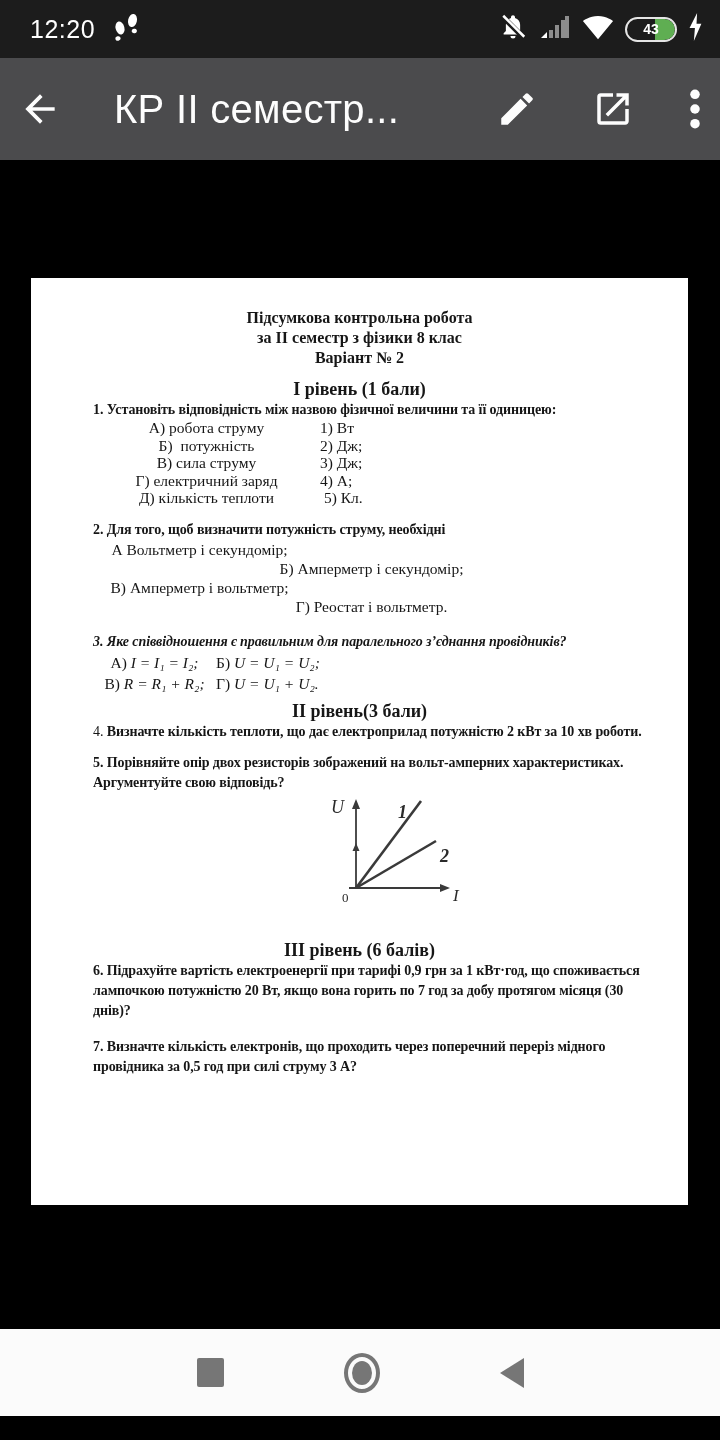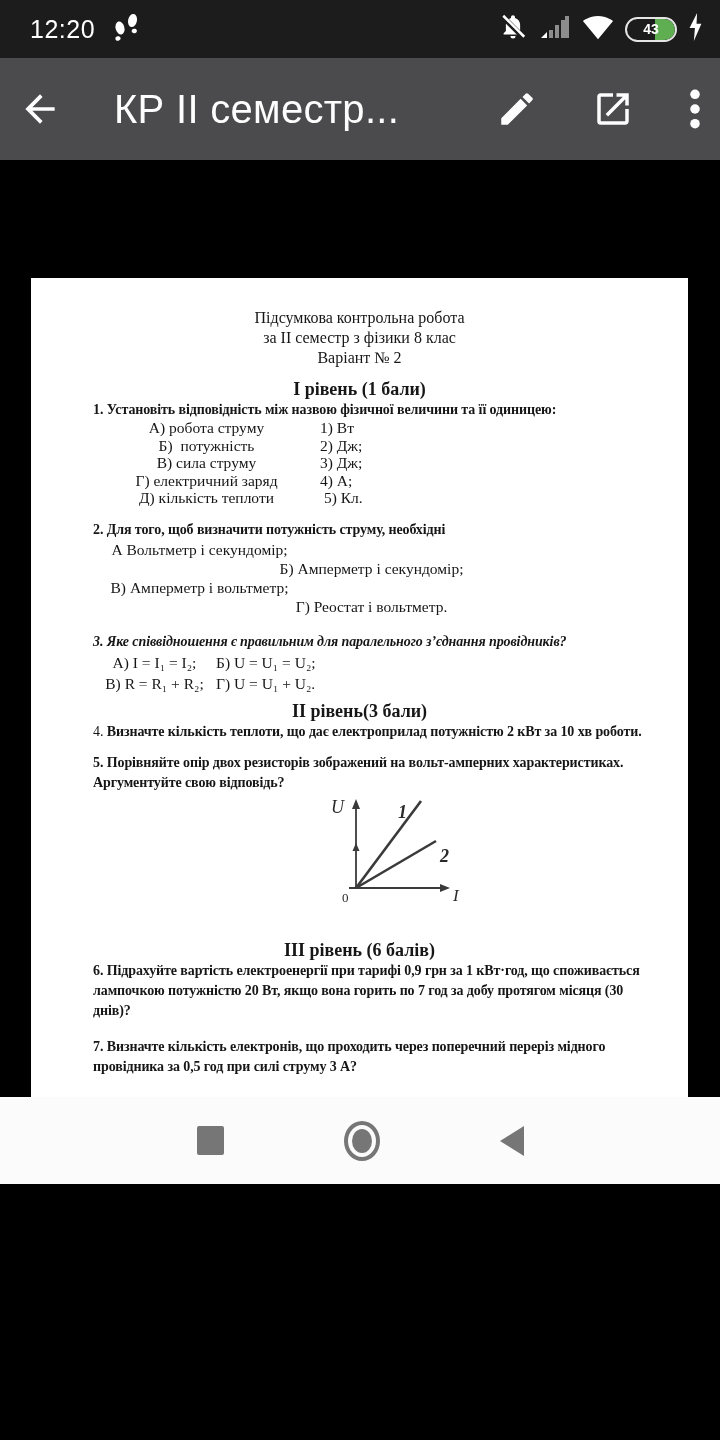--- a/index.html
+++ b/index.html
@@ -1,17 +1,17 @@
 <!DOCTYPE html>
 <html><head>
 <meta charset="utf-8">
 <style>
   * { margin:0; padding:0; box-sizing:border-box; }
   html,body { background:#000; }
-  .screen { position:relative; width:720px; height:1184px; background:#f9a8d4; overflow:hidden; margin:0 auto;
+  .screen { position:relative; width:720px; height:1416px; background:#f9a8d4; overflow:hidden; margin:0 auto;
             font-family:"Liberation Sans", sans-serif; }
 
   
   .status-bar { position:absolute; top:0; left:0; right:0; height:58px; background:#1c1c1c;
                 display:flex; align-items:center; padding:0 16px; color:#fff; }
   .sb-time { font-size:25px; font-weight:500; letter-spacing:0.5px; margin-left:14px; }
   .sb-left-icons { display:flex; align-items:center; margin-left:14px; }
   .sb-right { margin-left:auto; display:flex; align-items:center; gap:11px; }
   .battery { position:relative; width:52px; height:25px; border:2px solid #e5e5e5; border-radius:13px;
              overflow:hidden; display:flex; align-items:center; justify-content:center; }
@@ -24,35 +24,35 @@
   .tb-title { color:#fdfdfd; font-size:40px; font-weight:500; margin-left:52px; letter-spacing:0.3px;
               white-space:nowrap; overflow:hidden; }
   .tb-actions { margin-left:auto; display:flex; align-items:center; gap:54px; }
   .icon-btn { display:flex; align-items:center; justify-content:center; cursor:pointer; }
 
   
   .viewer { position:absolute; top:160px; bottom:87px; left:0; right:0; background:#000; }
   .page { position:absolute; left:31px; top:118px; width:657px; height:927px; background:#fff;
           color:#161616; font-family:"Liberation Serif","DejaVu Serif",serif; padding-top:30px; }
   .center { text-align:center; }
-  .doc-title-line { font-weight:400; font-size:16px; line-height:20px; }
+  .doc-title-line { font-weight:700; font-size:16px; line-height:20px; }
   .lvl-heading { font-weight:700; font-size:18px; line-height:22px; }
   .h1 { margin-top:10px; }
   .body-ind { padding-left:62px; padding-right:38px; }
   .q-text { font-weight:700; font-size:14px; line-height:19px; letter-spacing:-0.1px; }
   .q-num-reg { font-weight:400; }
   .opt-row { display:flex; font-size:15.5px; line-height:17.6px;text-align:center; }
   .opt-row .c1, .opt-row .c2 { white-space:pre; }
   .q1-rows .c1 { width:227px; }
   .q2-rows { line-height:19px; }
   .q2-rows .opt-row { line-height:19px;flex-direction:column; }
   .q2-rows .c1 { width:213px; }
   .q3-rows .opt-row { line-height:21px; }
   .q3-rows .c1 { width:123px; }
-  .formula { }
+  .formula { font-style:italic; }
   .q2-text { margin-top:13px; line-height:20px; }
   .q3-text { margin-top:16px; line-height:20px;font-style:italic; }
   .h2 { margin-top:6px; }
   .q4 { margin-top:0; line-height:20px; }
   .q5 { margin-top:11px; line-height:20px; }
   .graph-wrap { margin-top:2px; margin-left:200px; }
   .h3 { margin-top:25px; }
   .q6 { margin-top:0; line-height:20px; }
   .q7 { margin-top:16px; line-height:20px; }
 

